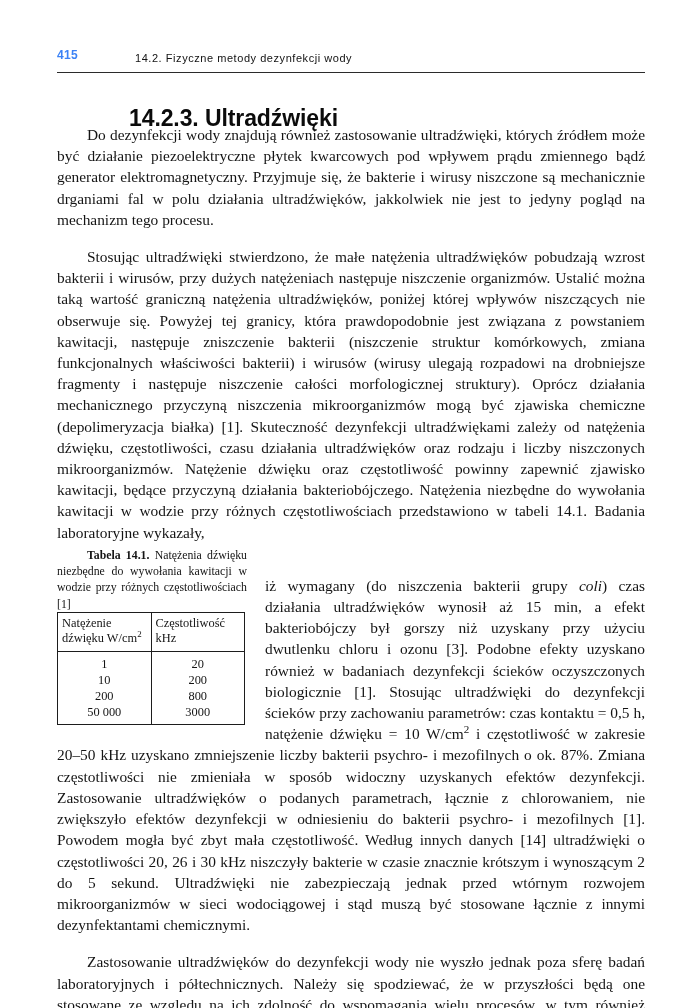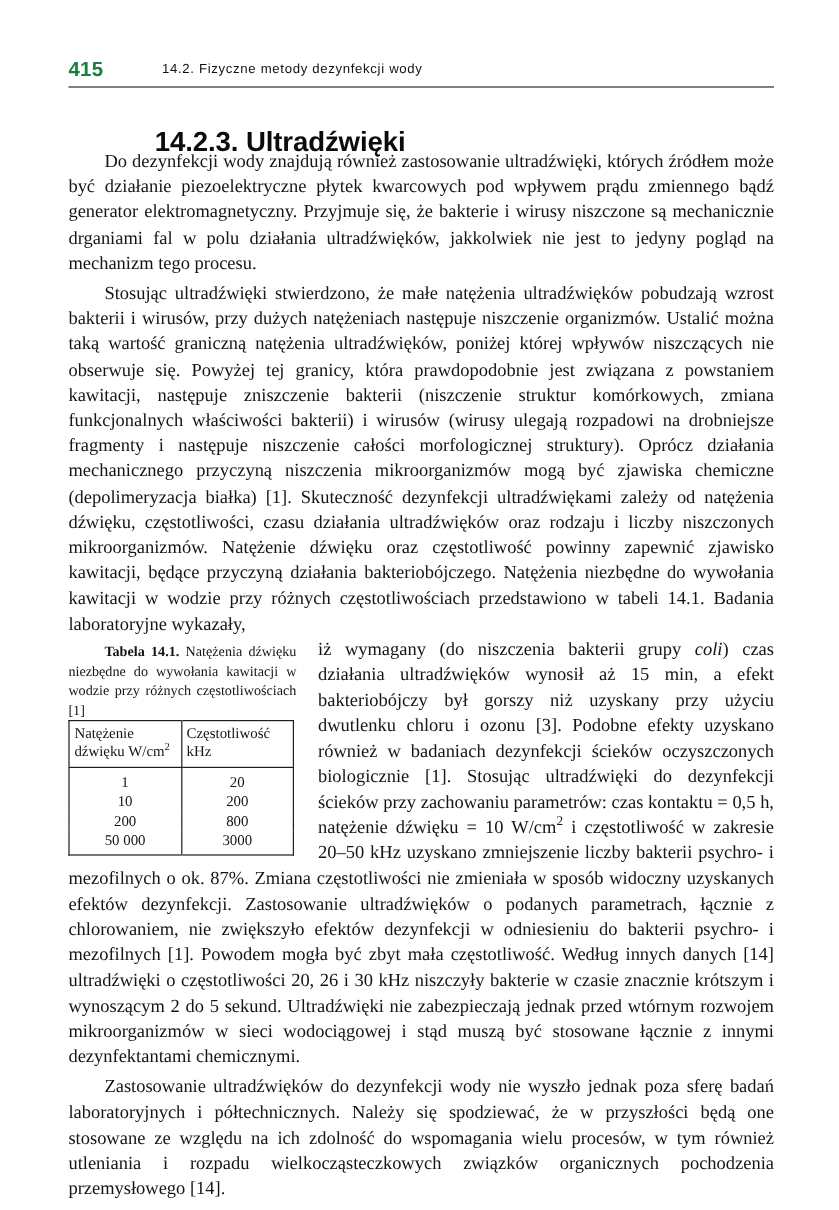--- a/index.html
+++ b/index.html
@@ -33,23 +33,23 @@
     top: 48px;
     width: 588px;
     height: 24px;
   }
   .runhead .folio {
     position: absolute;
     left: 0;
     top: 0;
     font-family: "Liberation Sans", "DejaVu Sans", sans-serif;
     font-weight: bold;
-    font-size: 17px;
+    font-size: 12px;
     letter-spacing: 0.3px;
-    color: #15803d;
+    color: #3b82f6;
   }
   .runhead .sectitle {
     position: absolute;
     left: 78px;
     top: 4px;
     font-family: Liberation Sans, sans-serif;
     font-size: 11px;
     letter-spacing: 0.55px;
     color: #111111;
     white-space: nowrap;
@@ -87,23 +87,24 @@
     text-align: justify;
     text-justify: inter-word;
     hyphens: none;
   }
   .body-flow p {
     margin: 0;
     text-indent: 30px;
   }
   .body-flow p.cont {
     text-indent: 0;
+    margin-top: 32px;
   }
   .body-flow p + p {
-    margin-top: 4px;
+    margin-top: 16px;
   }
   em.sci {
     font-style: italic;
   }
 
   
   .table-float {
     float: left;
     width: 190px;
     margin: 0 18px 6px 0;

